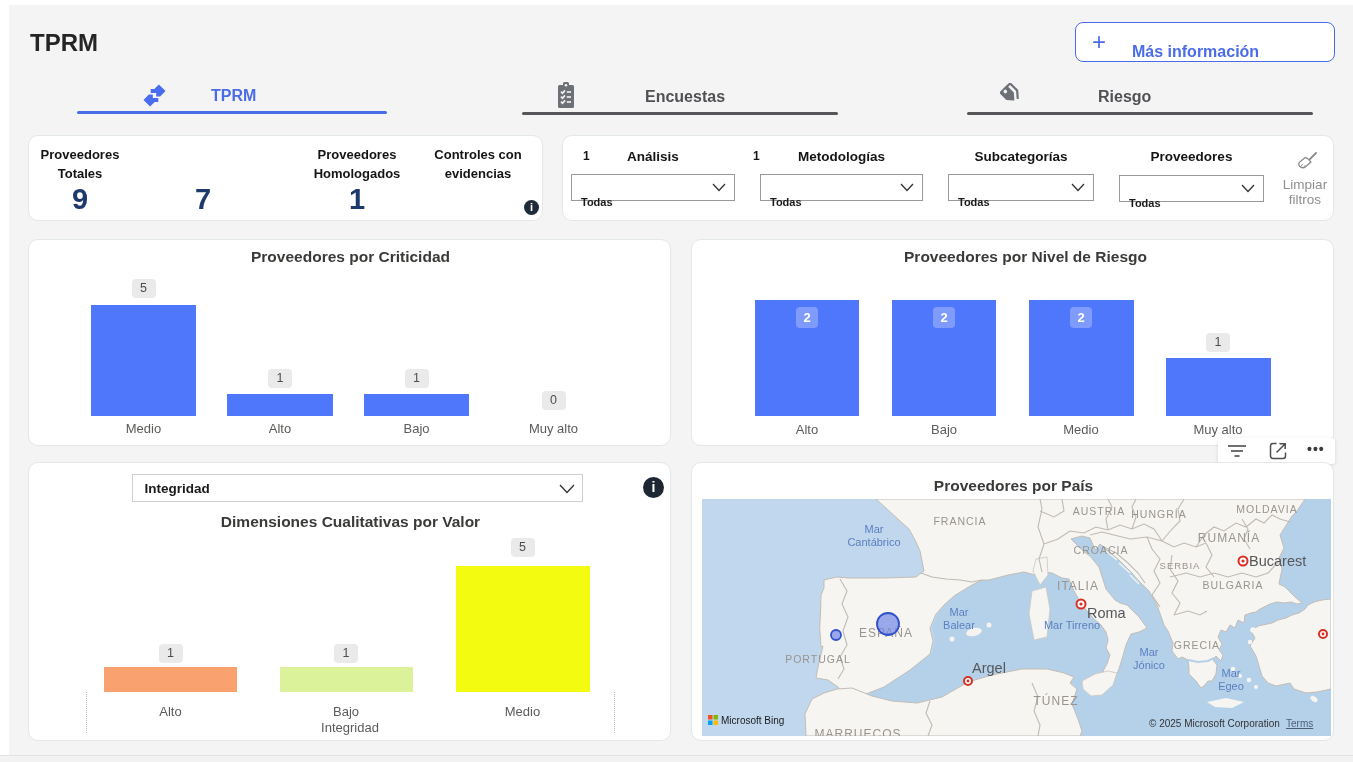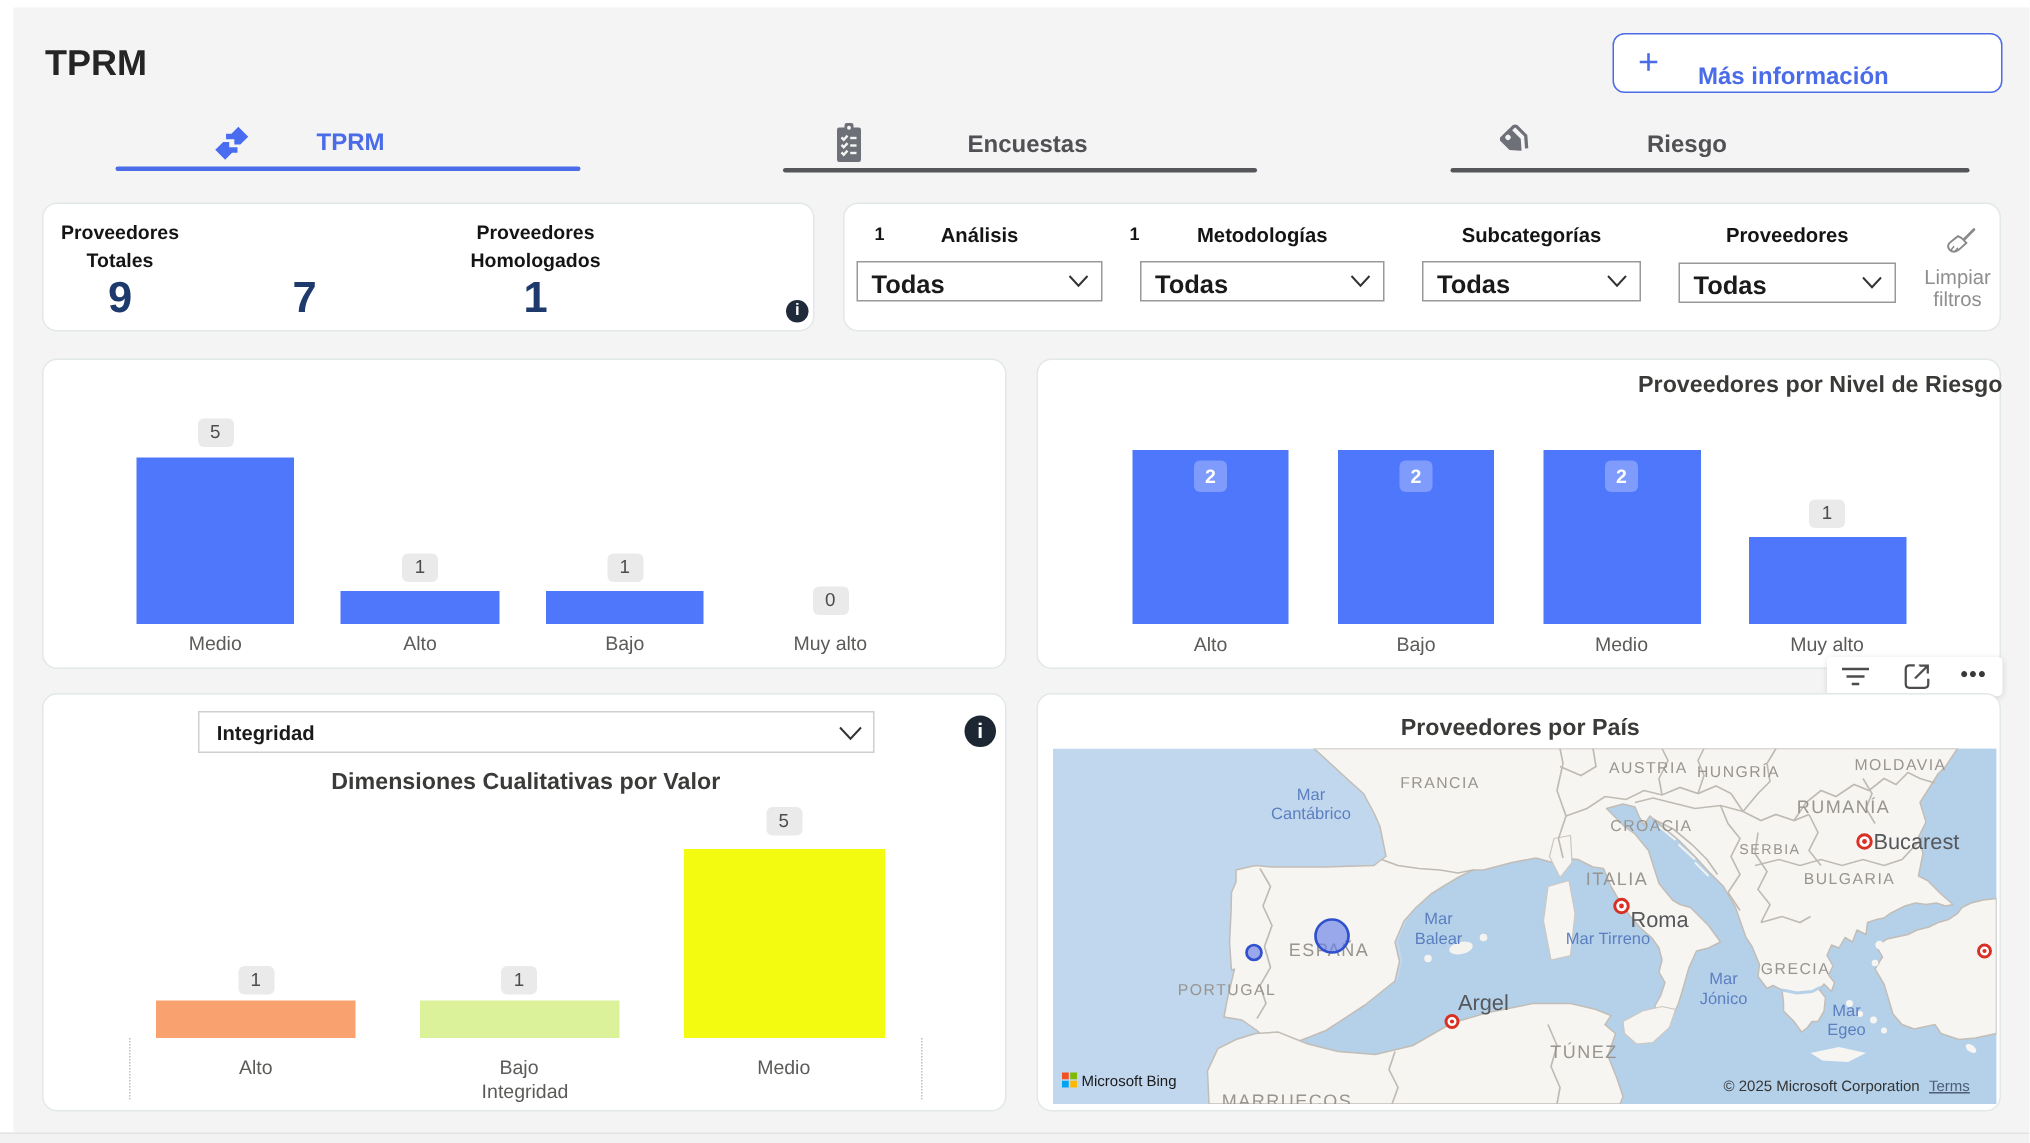--- a/index.html
+++ b/index.html
@@ -24,21 +24,21 @@
     font-size:12.5px; text-align:center; line-height:19px; height:19px; }
   .pill2 { position:absolute; background:rgba(255,255,255,0.28); border-radius:4px; color:#fff;
     font-size:13px; font-weight:bold; text-align:center; line-height:21px; height:21px; }
   .bar { position:absolute; }
   .xlab { position:absolute; font-size:13px; color:#5c5b59; text-align:center; }
   .ctitle { position:absolute; font-size:15.5px; font-weight:bold; color:#3a3a38; text-align:center; }
   
   .flabel { position:absolute; font-size:13.5px; font-weight:bold; color:#141414; text-align:center; }
   .fbadge { position:absolute; font-size:12px; font-weight:bold; color:#141414; }
   .dd { position:absolute; height:27px; background:#fff; border:1px solid #999; }
-  .dd .t { position:absolute; left:9px; top:5px; font-size:17px; font-weight:bold; color:#1a1a1a; }
+  .dd .t { position:absolute; left:9px; top:21px; font-size:11px; font-weight:bold; color:#1a1a1a; }
   .dd svg { position:absolute; right:8px; top:8px; }
   .klabel { position:absolute; font-size:13px; font-weight:bold; color:#141414; text-align:center; line-height:19px; }
   .kval { position:absolute; font-size:29px; font-weight:600; color:#1e3a6d; text-align:center; }
 </style>
 </head>
 <body>
 <div id="stage">
   <div id="bg" class="abs"></div>
   <div id="bottombar" class="abs"></div>
   <h1 class="abs">TPRM</h1>
@@ -76,20 +76,21 @@
       <path fill="none" stroke="#6e7078" stroke-width="2.2" d="M12.5 3.2 L16.2 3.2 Q17.7 3.2 17.7 4.7 L17.7 13.2 L12.2 19.6"></path>
       <path fill="#6e7078" d="M4.8 2 L12.4 2 Q13.9 2 13.9 3.5 L13.9 12.3 L9.1 17.8 Q8.6 18.4 8.1 17.8 L3.3 12.3 L3.3 3.5 Q3.3 2 4.8 2 Z"></path>
       <circle cx="8.6" cy="5.6" r="1.8" fill="#f4f4f4"></circle>
     </g>
   </svg>
   <div class="abs tabtxt" style="left:1098px; top:88px; color:#515155;">Riesgo</div>
 
   <div class="abs card" style="left:28px; top:135px; width:515px; height:86px;">
     <div class="klabel" style="left:-27px; width:156px; top:9px;">Proveedores<br>Totales</div>
     <div class="klabel" style="left:250px; width:156px; top:9px;">Proveedores<br>Homologados</div>
+    <div class="klabel" style="left:371px; width:156px; top:9px;">Controles con<br>evidencias</div>
     <div class="kval" style="left:-27px; width:156px; top:47px;">9</div>
     <div class="kval" style="left:96px;  width:156px; top:47px;">7</div>
     <div class="kval" style="left:250px; width:156px; top:47px;">1</div>
     <div class="abs" style="left:495px; top:64px; width:15px; height:15px; border-radius:50%; background:#1f2b3a; color:#fff; font-size:11px; font-weight:bold; text-align:center; line-height:15px;">i</div>
   </div>
 
   <div class="abs card" style="left:562px; top:135px; width:772px; height:86px;">
     <div class="fbadge" style="left:20px; top:13px;">1</div>
     <div class="flabel" style="left:8px; width:164px; top:13px;">Análisis</div>
     <div class="fbadge" style="left:190px; top:13px;">1</div>
@@ -124,35 +125,36 @@
       <g stroke="#8a8a8a" fill="none">
         <path d="M19 2 L12.2 8.8" stroke-width="1.8" stroke-linecap="round"></path>
         <path fill="#fff" stroke-width="1.3" d="M10.6 7.6 L13.9 10.9 L9 15.4 Q5.5 18.2 2.6 15.3 Q0.4 12.6 3.6 10.2 L8.3 6.5 Z"></path>
         <path d="M6.3 16.6 L8.3 14.2 M3.7 15.6 L5.7 13.2" stroke-width="1"></path>
       </g>
     </svg>
     <div class="abs" style="left:710px; top:42px; width:64px; font-size:13.5px; color:#8f8f8f; text-align:center; line-height:14.5px;">Limpiar<br>filtros</div>
   </div>
 
   <div class="abs card" style="left:28px; top:239px; width:643px; height:207px;">
+    <div class="ctitle" style="left:0; width:643px; top:8px;">Proveedores por Criticidad</div>
     <div class="bar" style="left:62px;  top:65px;    width:105px; height:110.5px; background:#4e77fb;"></div>
     <div class="bar" style="left:198px; top:153.5px; width:106px; height:22px;    background:#4e77fb;"></div>
     <div class="bar" style="left:335px; top:153.5px; width:105px; height:22px;    background:#4e77fb;"></div>
     <div class="pill" style="left:102.5px; top:39px;  width:24px;">5</div>
     <div class="pill" style="left:239px;   top:129px; width:24px;">1</div>
     <div class="pill" style="left:375.5px; top:129px; width:24px;">1</div>
     <div class="pill" style="left:512.5px; top:151px; width:24px;">0</div>
     <div class="xlab" style="left:64.5px;  top:181px; width:100px;">Medio</div>
     <div class="xlab" style="left:201px;   top:181px; width:100px;">Alto</div>
     <div class="xlab" style="left:337.5px; top:181px; width:100px;">Bajo</div>
     <div class="xlab" style="left:474.5px; top:181px; width:100px;">Muy alto</div>
   </div>
 
   <div class="abs card" style="left:691px; top:239px; width:643px; height:207px;">
-    <div class="ctitle" style="left:0; width:643px; top:8px;text-align:right;">Proveedores por Nivel de Riesgo</div>
+    <div class="ctitle" style="left:12px; width:643px; top:8px;">Proveedores por Nivel de Riesgo</div>
     <div class="bar" style="left:62.5px; top:59.5px; width:104.5px; height:116.5px; background:#4e77fb;"></div>
     <div class="bar" style="left:199.5px;top:59.5px; width:104.5px; height:116.5px; background:#4e77fb;"></div>
     <div class="bar" style="left:337px;  top:59.5px; width:104.5px; height:116.5px; background:#4e77fb;"></div>
     <div class="bar" style="left:474px;  top:118px;  width:104.5px; height:58px;    background:#4e77fb;"></div>
     <div class="pill2" style="left:104px; top:67px; width:22px;">2</div>
     <div class="pill2" style="left:241px; top:67px; width:22px;">2</div>
     <div class="pill2" style="left:378px; top:67px; width:22px;">2</div>
     <div class="pill" style="left:514px; top:93px; width:24px;">1</div>
     <div class="xlab" style="left:65px;  top:182px; width:100px;">Alto</div>
     <div class="xlab" style="left:202px; top:182px; width:100px;">Bajo</div>

